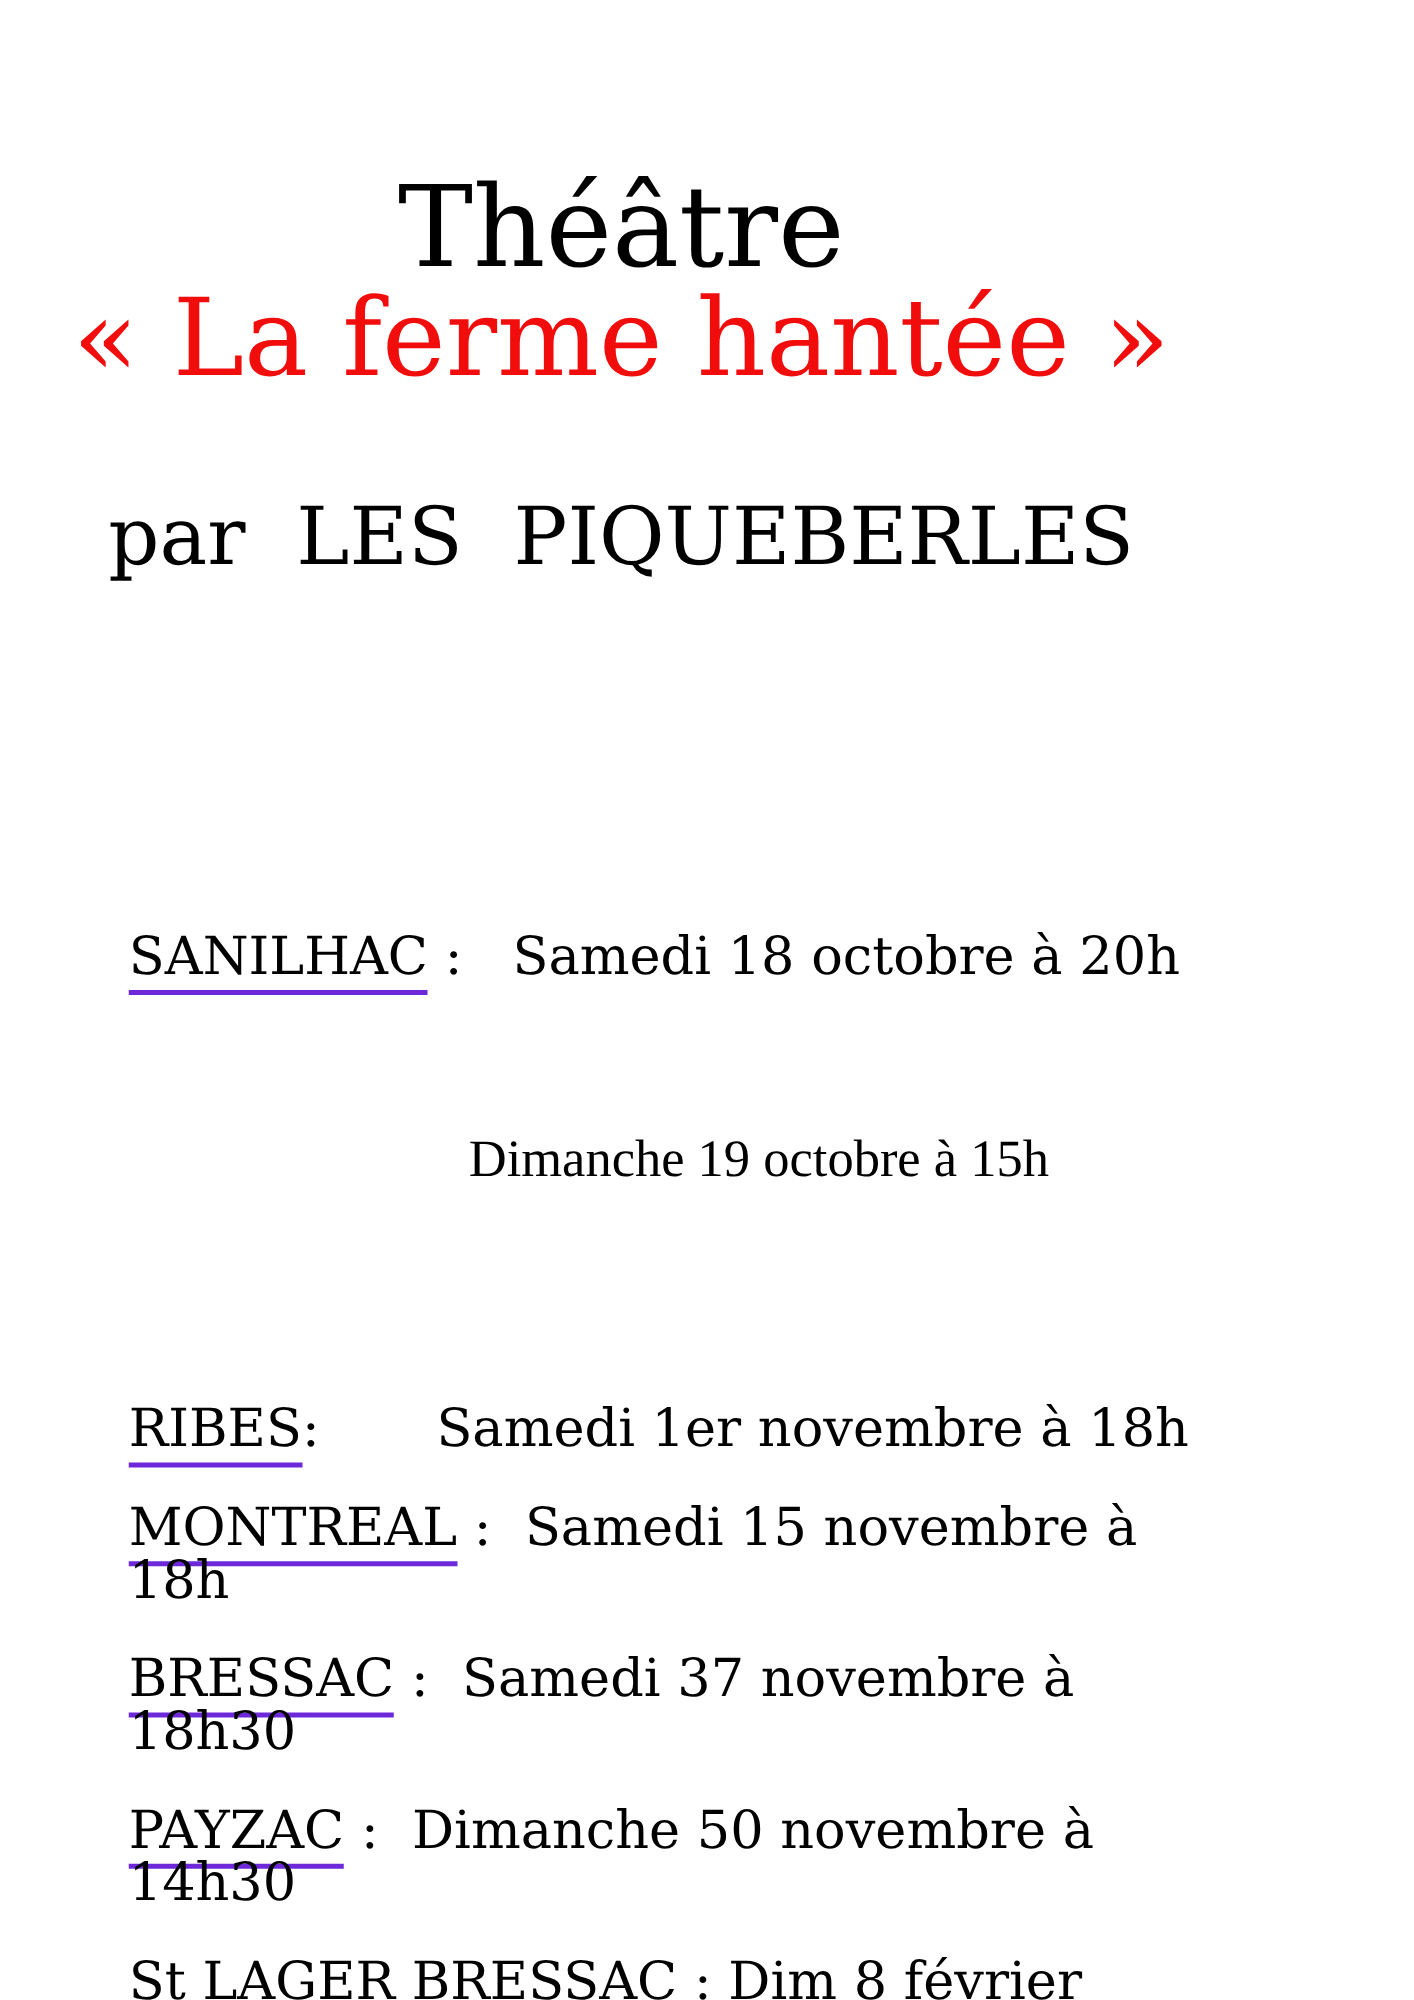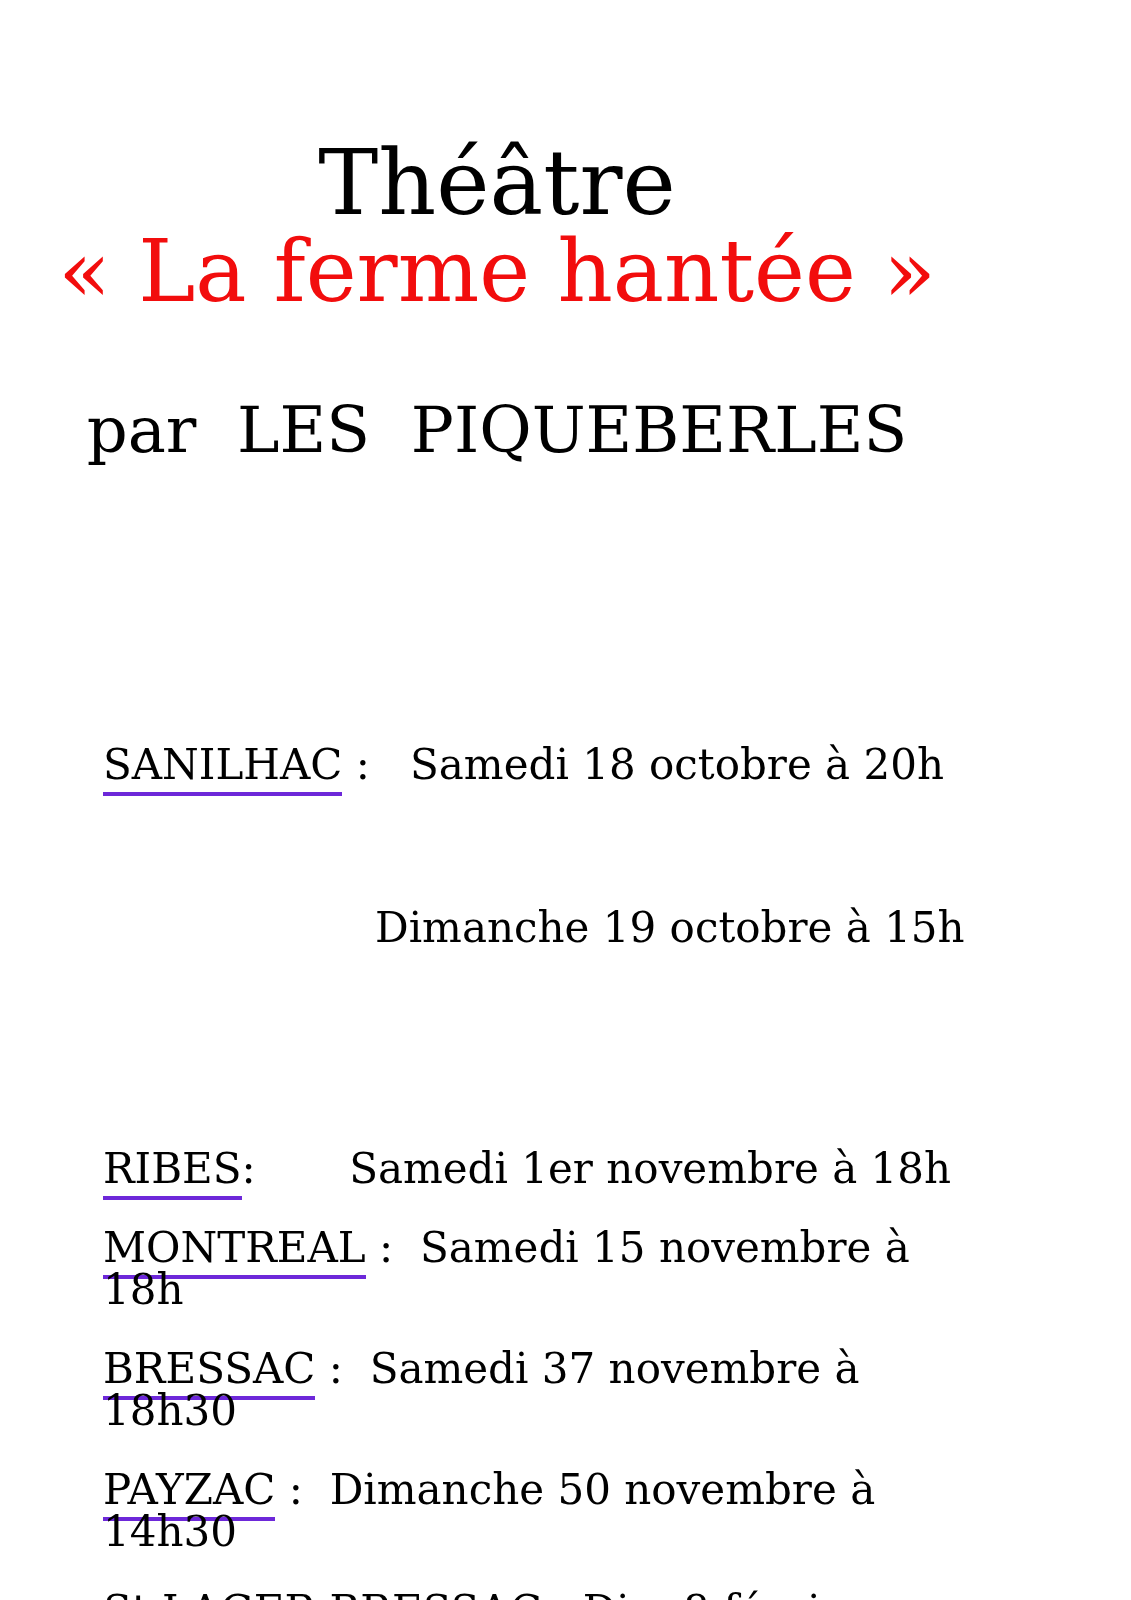--- a/index.html
+++ b/index.html
@@ -44,29 +44,30 @@
     margin-left: 103px;
     font-size: 42px;
     line-height: 1;
     color: #000000;
   }
   .row {
     margin-bottom: 37px;
     white-space: pre-wrap;
   }
   .row.gap-lg {
-    margin-top: 115px;
+    margin-top: 89px;
   }
   .venue {
     border-bottom: 4px solid #6d28d9;
     padding-bottom: 3px;
   }
   .time2 {
     padding-left: 272px;
     margin-top: 37px;
+    font-family: Liberation Serif, serif;
   }
 </style>
 </head>
 <body>
 
 <div class="page">
 
   <div class="titles">
     <div class="title-main">Théâtre</div>
     <div class="title-show">« La ferme hantée »</div>

